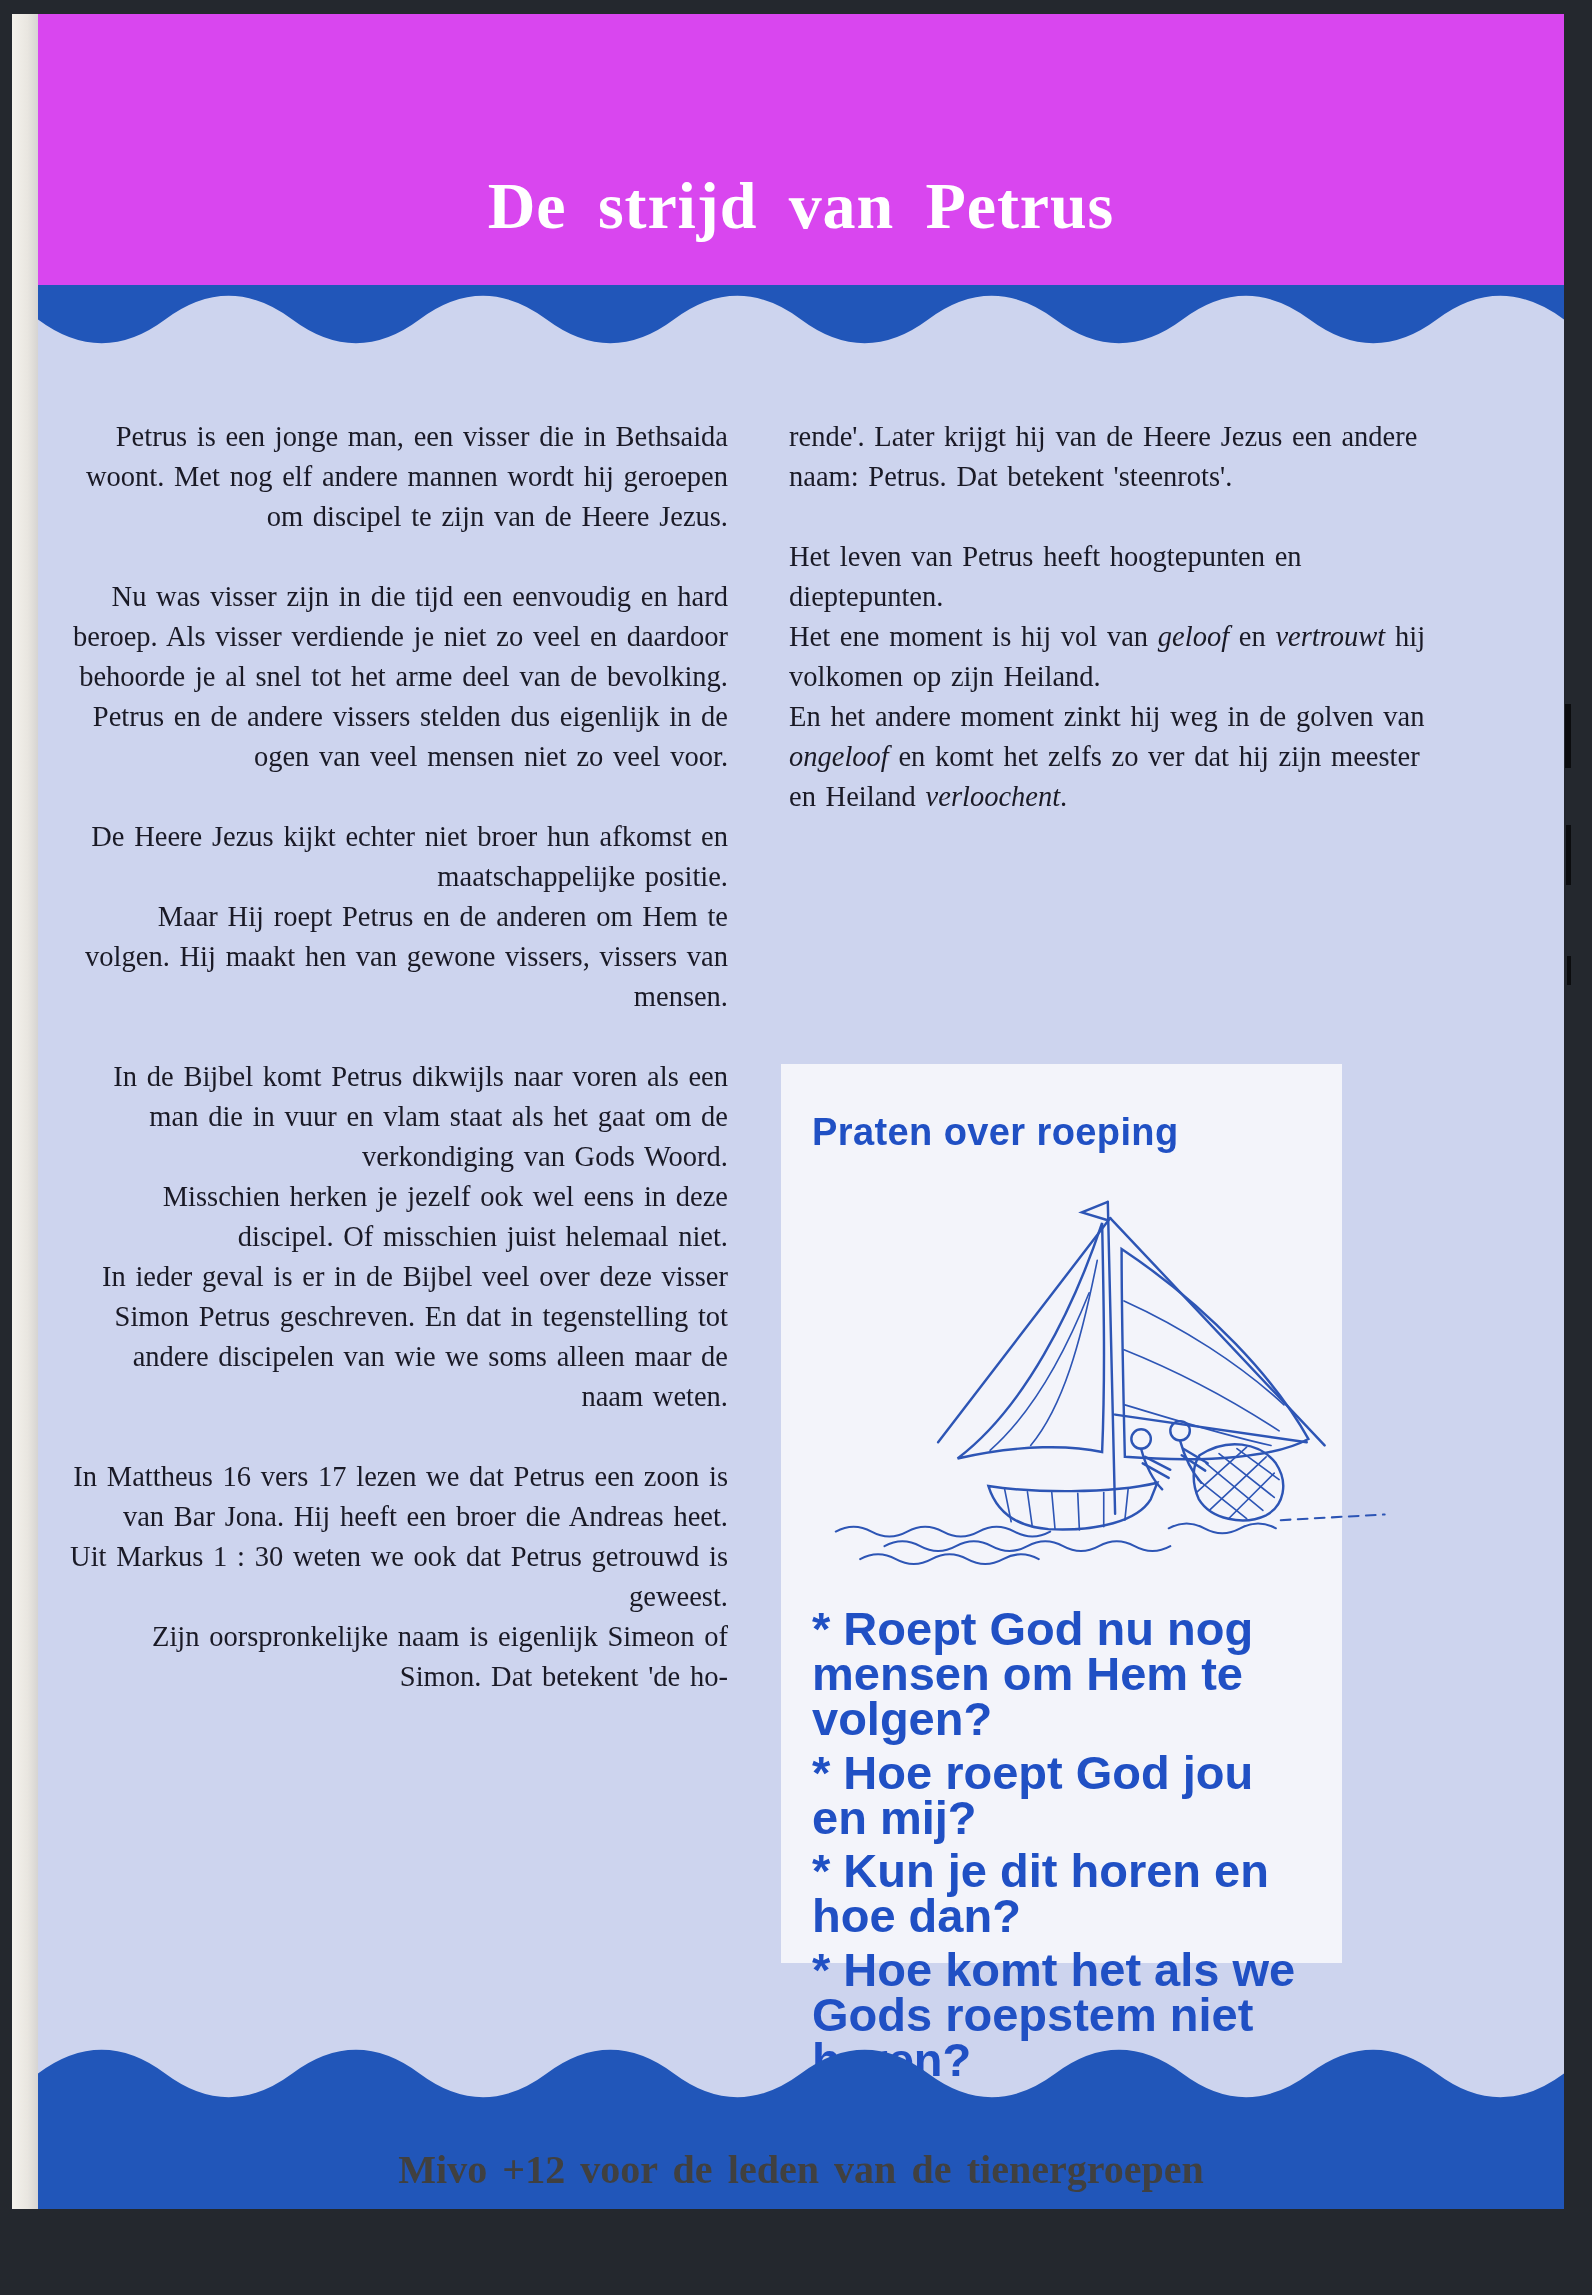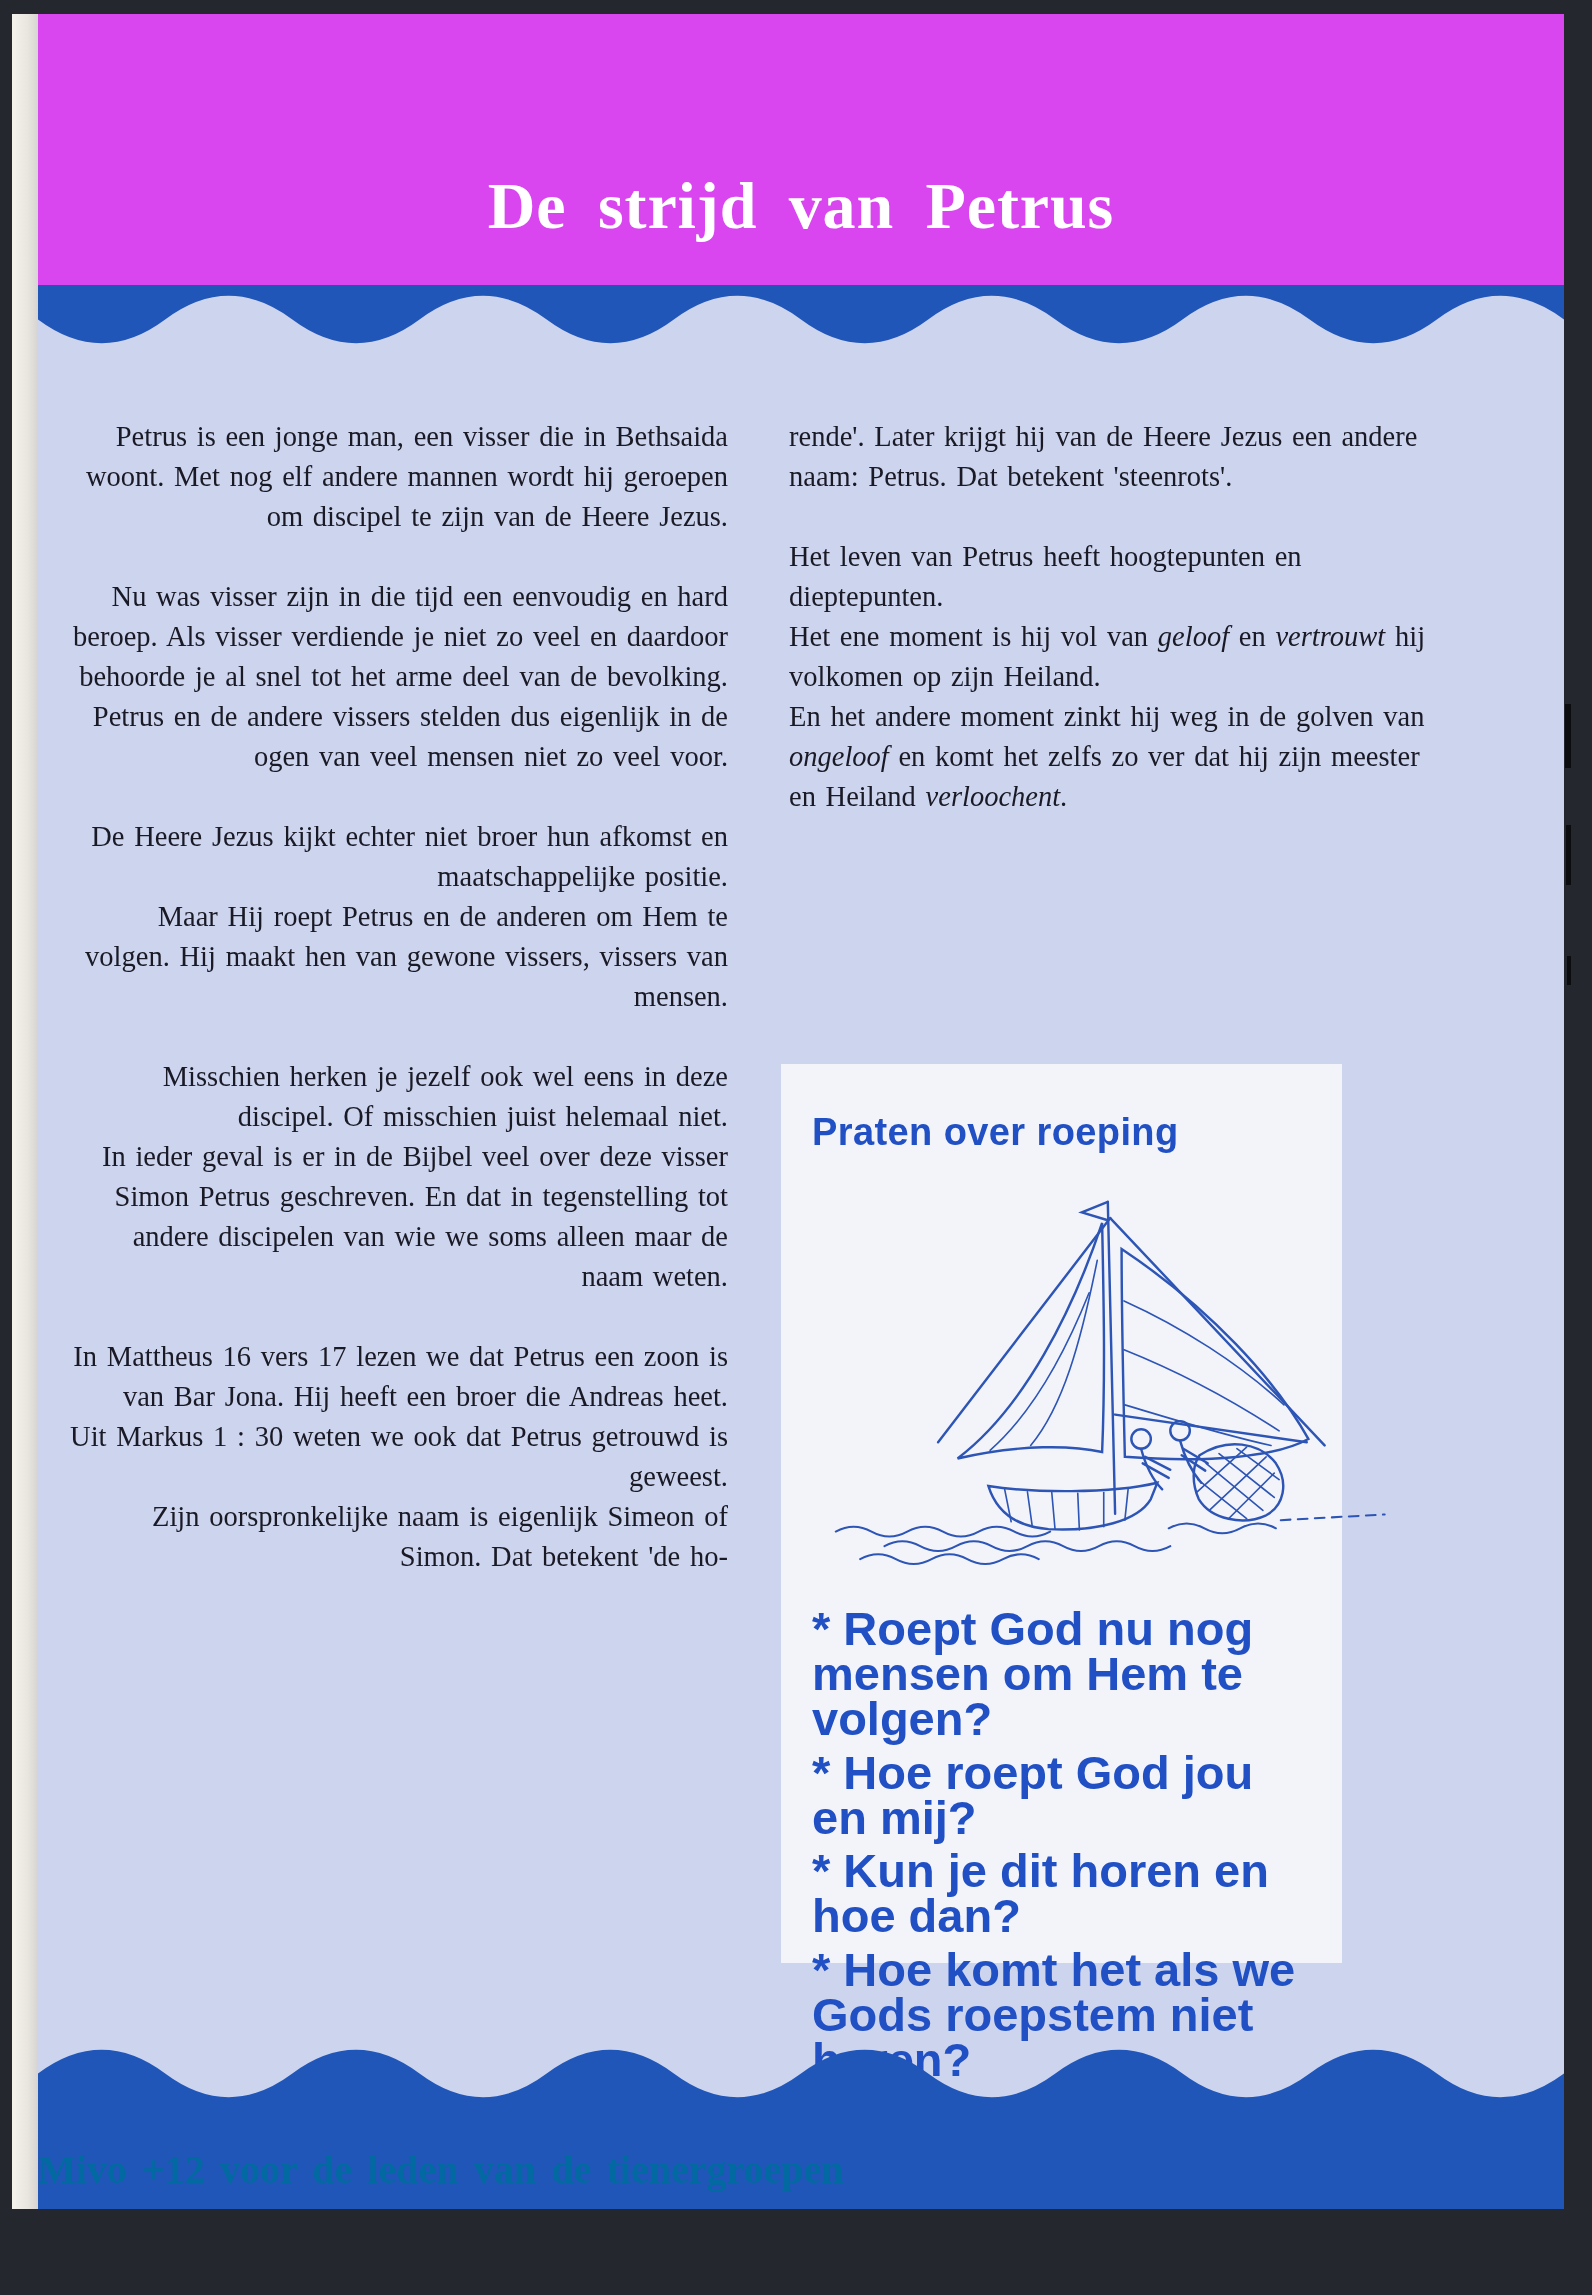--- a/index.html
+++ b/index.html
@@ -25,22 +25,22 @@
     text-align:center;color:#ffffff;font-weight:bold;font-size:66px;
     letter-spacing:0.9px;word-spacing:14px;
   }
   .header-wave{position:absolute;left:26px;top:271px;width:1526px;height:69px;}
   .footer-wave{position:absolute;left:26px;top:2025px;width:1526px;height:69px;transform:scaleY(-1);}
   .footer-band{
     position:absolute;left:26px;top:2092px;width:1526px;height:104px;
     background:#2156b9;
   }
   .footer-text{
-    position:absolute;left:26px;top:2132px;width:1526px;
-    color:#0369a1;font-weight:bold;font-size:40px;word-spacing:5.2px;
+    position:absolute;left:26px;top:2132px;width:1526px;text-align:center;
+    color:#404040;font-weight:bold;font-size:40px;word-spacing:5.2px;
   }
   .col{position:absolute;top:403px;}
   .col-left{left:55px;width:661px;text-align:right;}
   .col-right{left:777px;width:666px;}
   .group{margin:0 0 40px 0;}
   .group p{
     margin:0;font-size:28.5px;line-height:40px;color:#1a1a26;
     word-spacing:2.6px;
   }
   .it{font-style:italic;}
@@ -84,20 +84,21 @@
     </div>
     <div class="group">
       <p>Nu was visser zijn in die tijd een eenvoudig en hard beroep. Als visser verdiende je niet zo veel en daardoor behoorde je al snel tot het arme deel van de bevolking.</p>
       <p>Petrus en de andere vissers stelden dus eigenlijk in de ogen van veel mensen niet zo veel voor.</p>
     </div>
     <div class="group">
       <p>De Heere Jezus kijkt echter niet broer hun afkomst en maatschappelijke positie.</p>
       <p>Maar Hij roept Petrus en de anderen om Hem te volgen. Hij maakt hen van gewone vissers, vissers van mensen.</p>
     </div>
     <div class="group">
+      <p>In de Bijbel komt Petrus dikwijls naar voren als een man die in vuur en vlam staat als het gaat om de verkondiging van Gods Woord.</p>
       <p>Misschien herken je jezelf ook wel eens in deze discipel. Of misschien juist helemaal niet.</p>
       <p>In ieder geval is er in de Bijbel veel over deze visser Simon Petrus geschreven. En dat in tegenstelling tot andere discipelen van wie we soms alleen maar de naam weten.</p>
     </div>
     <div class="group">
       <p>In Mattheus 16 vers 17 lezen we dat Petrus een zoon is van Bar Jona. Hij heeft een broer die Andreas heet.</p>
       <p>Uit Markus 1 : 30 weten we ook dat Petrus getrouwd is geweest.</p>
       <p>Zijn oorspronkelijke naam is eigenlijk Simeon of Simon. Dat betekent 'de ho-</p>
     </div>
   </div>
 

